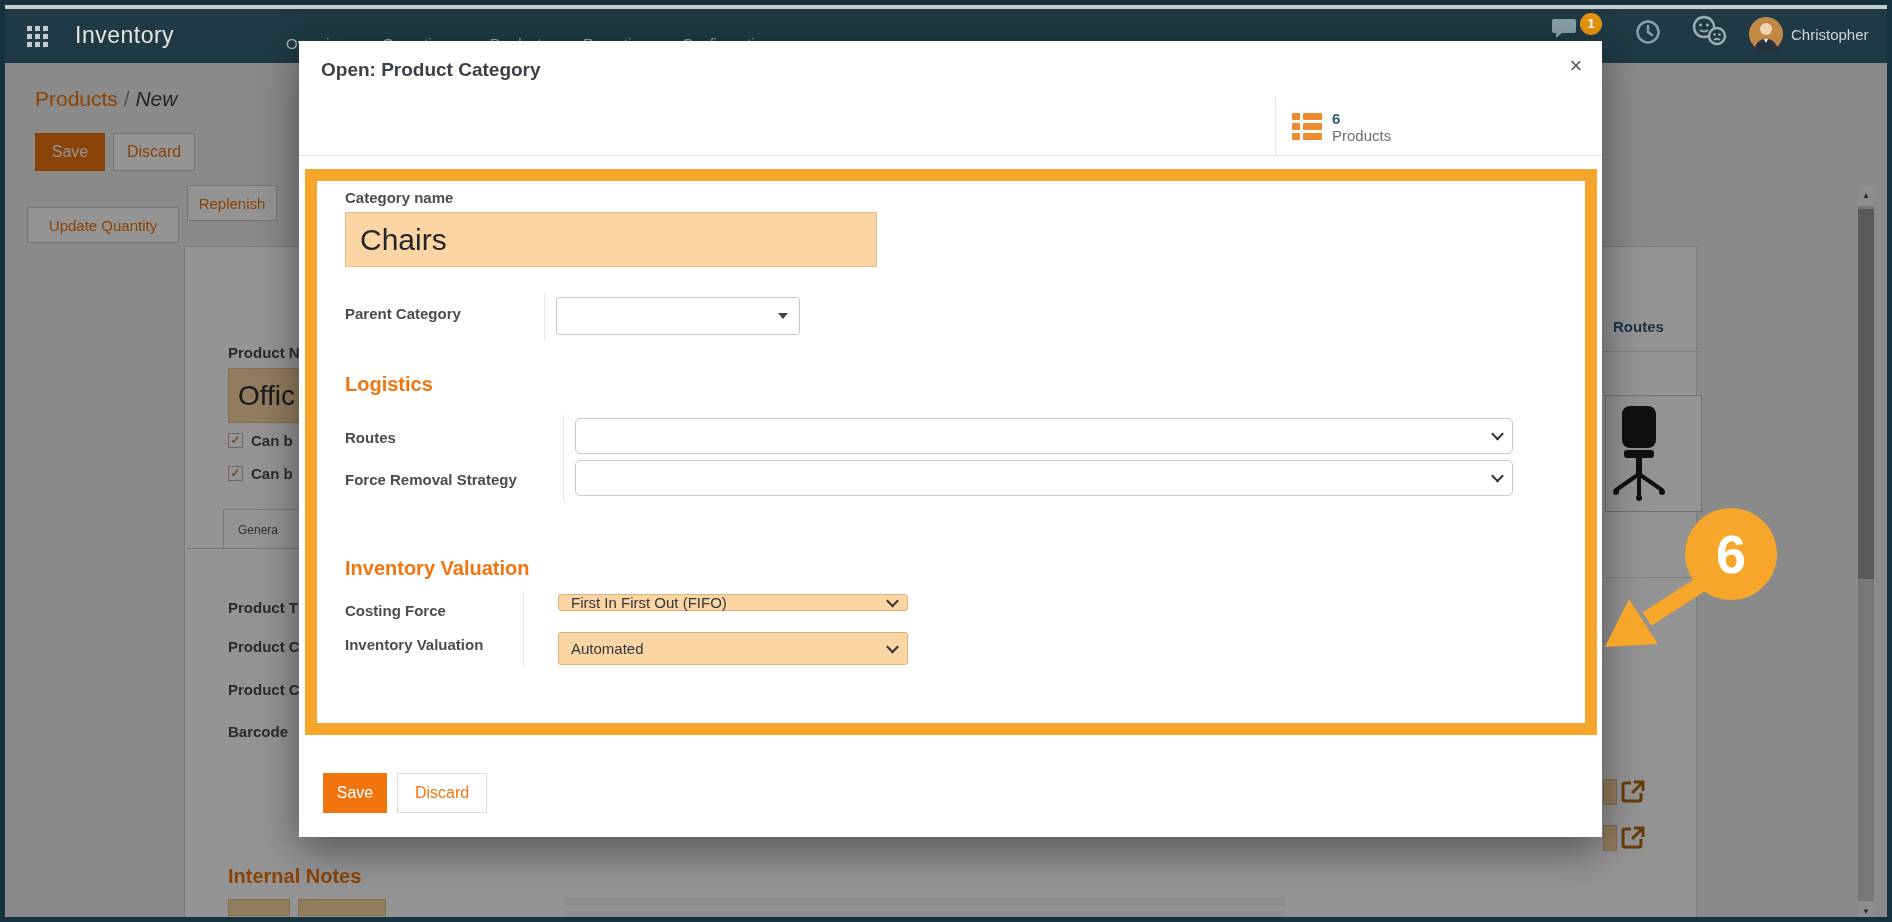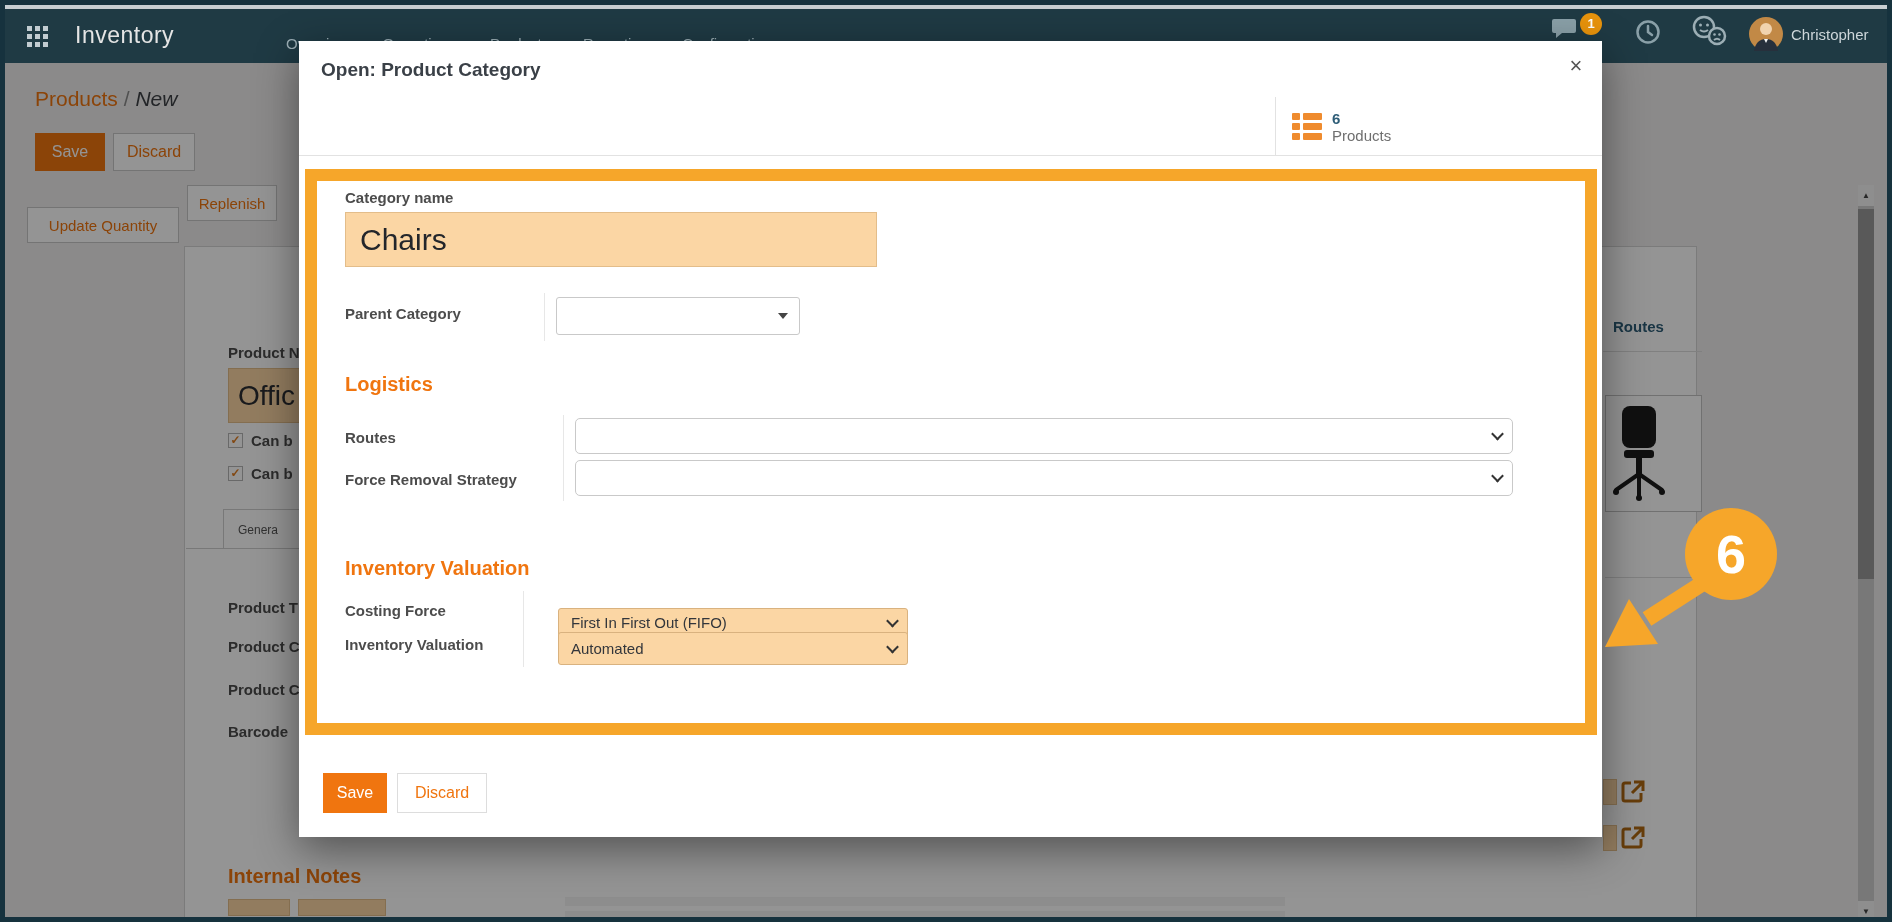--- a/index.html
+++ b/index.html
@@ -263,21 +263,21 @@
       </div>
       <div class="abs flabel" style="left:28px; top:290px;">Force Removal Strategy</div>
       <div class="abs dropdown" style="left:258px; top:279px; width:938px; height:36px; border-radius:5px;">
         <span class="chev"></span>
       </div>
 
       <div class="abs orange-h" style="left:28px; top:376px;">Inventory Valuation</div>
 
       <div class="abs flabel" style="left:28px; top:421px;">Costing Force</div>
       <div class="abs vline" style="left:206px; top:410px; height:76px;"></div>
-      <div class="abs sel" style="left:241px; top:413px; width:350px; height:29px;margin-top:14px;">
+      <div class="abs sel" style="left:241px; top:413px; width:350px; height:17px;">
         <span>First In First Out (FIFO)</span>
         <span class="chev"></span>
       </div>
       <div class="abs flabel" style="left:28px; top:455px;">Inventory Valuation</div>
       <div class="abs sel" style="left:241px; top:451px; width:350px; height:33px;">
         <span>Automated</span>
         <span class="chev"></span>
       </div>
     </div>
 

